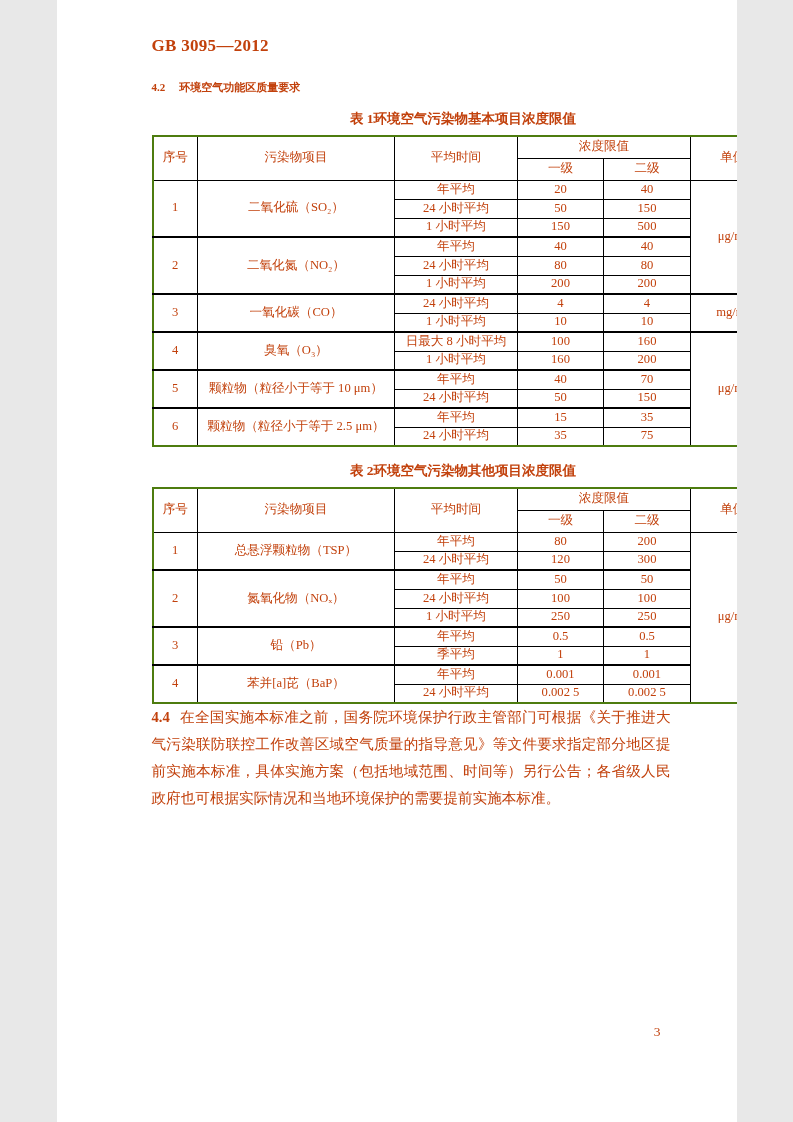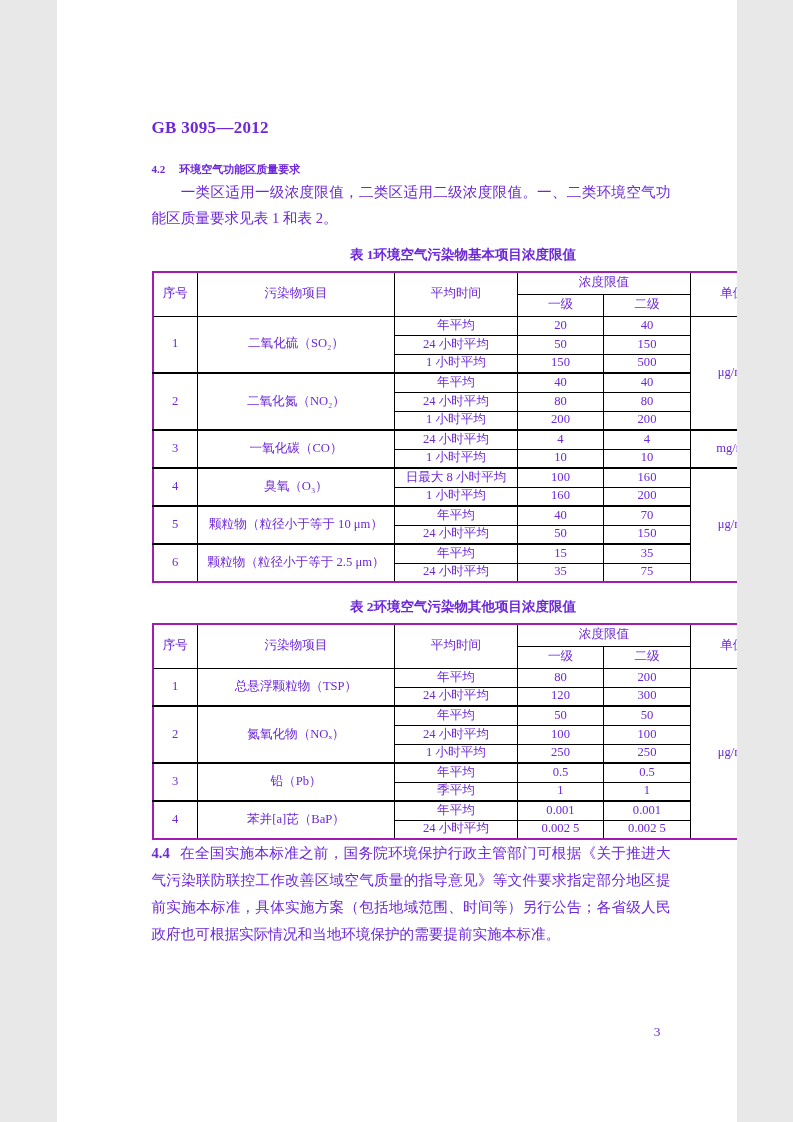--- a/index.html
+++ b/index.html
@@ -2,24 +2,24 @@
 <html><head>
 <meta charset="utf-8">
 <style>
   html,body{margin:0;padding:0;background:#e8e8e8;}
   .page{
     position:relative;
     width:680px;height:1122px;
     margin:0 auto;
     background:#ffffff;
     font-family:"Liberation Serif","DejaVu Serif",serif;
-    color:#6d28d9;
+    color:#c2410c;
     overflow:hidden;
     box-sizing:border-box;
-    padding:118px 66px 0 95px;
+    padding:36px 66px 0 95px;
   }
   .doc-header{
     font-size:17px;
     font-weight:bold;
     letter-spacing:0.3px;
   }
   .clause-heading{
     margin-top:24px;
     font-size:11px;
     font-weight:bold;
@@ -39,21 +39,21 @@
     font-weight:bold;
     margin-top:15px;
     margin-bottom:7px;
   }
   .table-caption .cap-label{margin-right:0;}
   table.limits{
     width:623px;
     border-collapse:collapse;
     table-layout:fixed;
     font-size:12.6px;
-    border:2px solid #a21caf;
+    border:2px solid #4d7c0f;
   }
   table.limits th, table.limits td{
     border:1px solid #000;
     text-align:center;
     vertical-align:middle;
     font-weight:normal;
     padding:0 2px;
     line-height:1.25;
     height:19px;
     box-sizing:border-box;
@@ -80,21 +80,20 @@
 </head>
 <body>
 
 <div class="page">
 
   <div class="doc-header">GB 3095—2012</div>
 
   <div class="clause-heading">
     <span class="num">4.2</span><span>环境空气功能区质量要求</span>
   </div>
-  <p class="body indent">一类区适用一级浓度限值，二类区适用二级浓度限值。一、二类环境空气功能区质量要求见表 1 和表 2。</p>
 
   <div class="table-caption">
     <span class="cap-label">表 1</span><span>环境空气污染物基本项目浓度限值</span>
   </div>
   <table class="limits">
       <colgroup>
         <col style="width: 45px;">
         <col style="width: 197px;">
         <col style="width: 123px;">
         <col style="width: 86px;">

